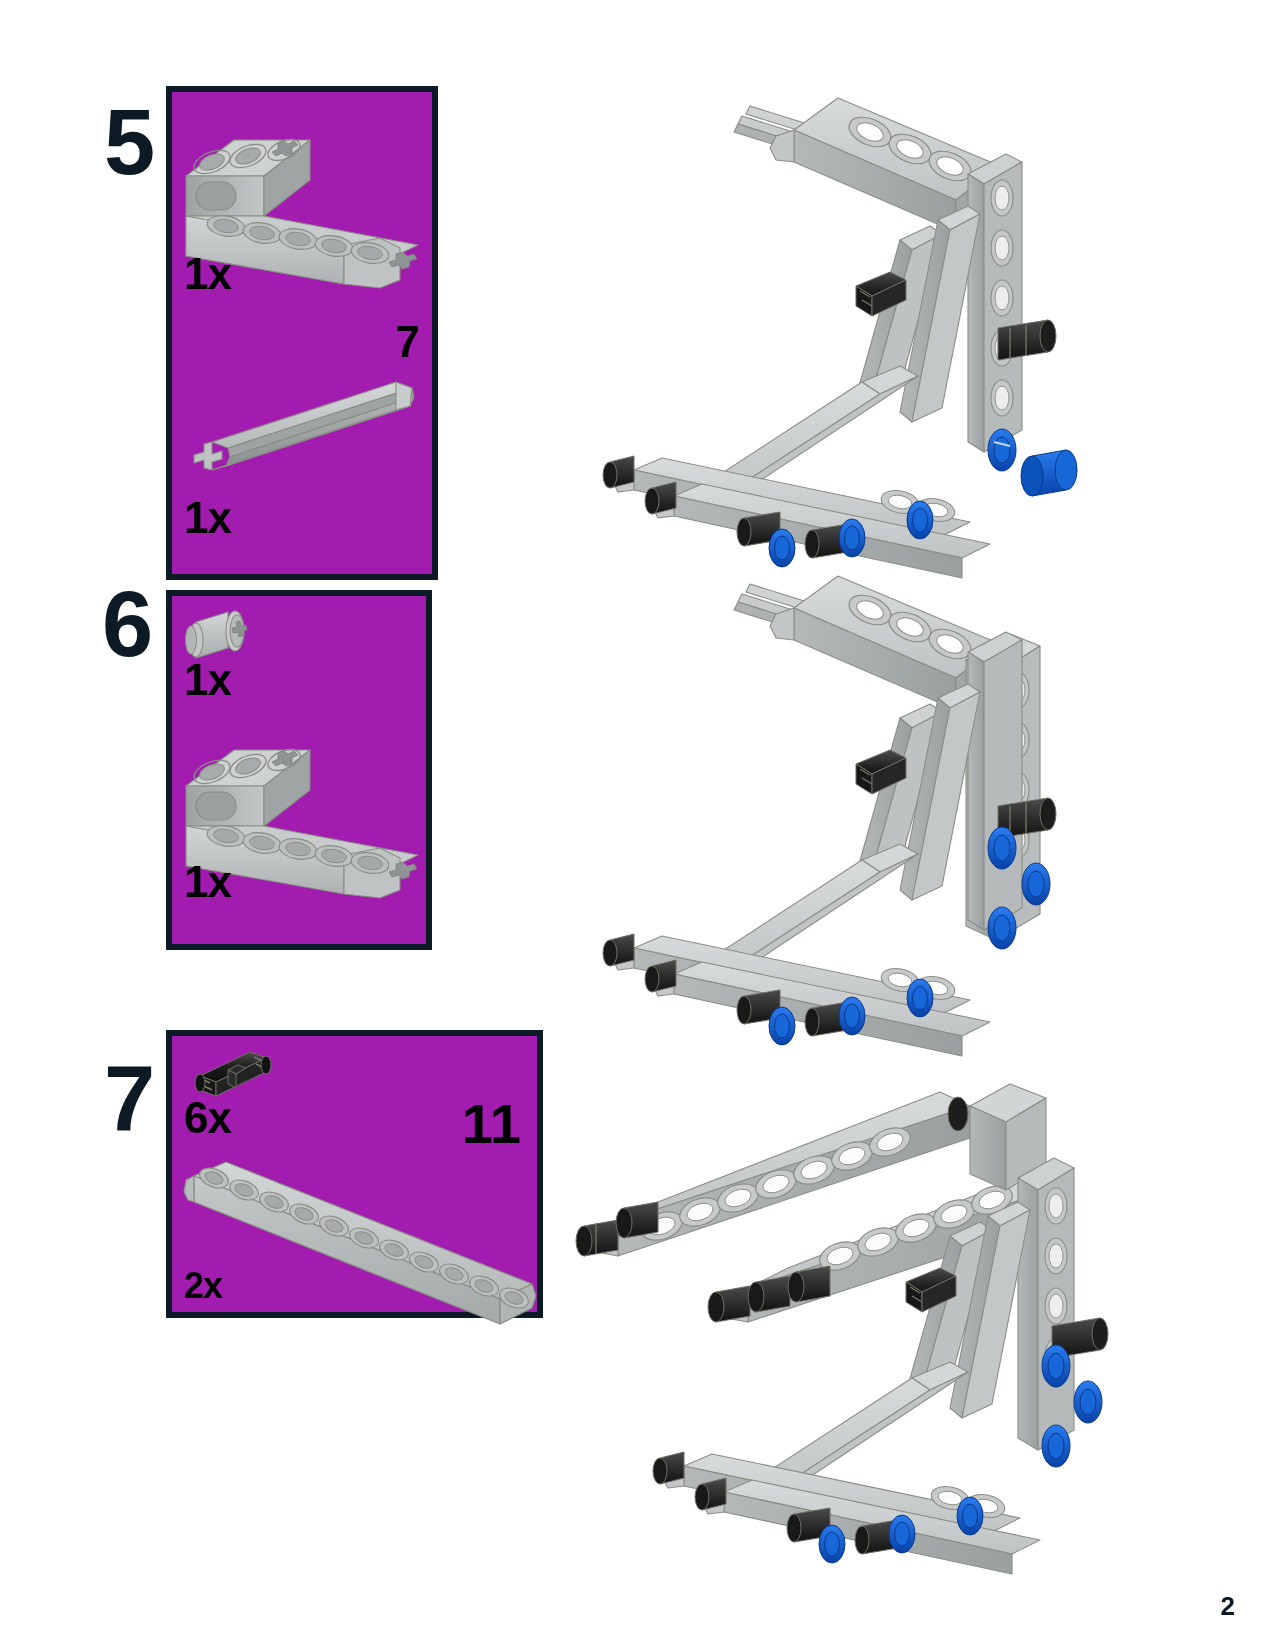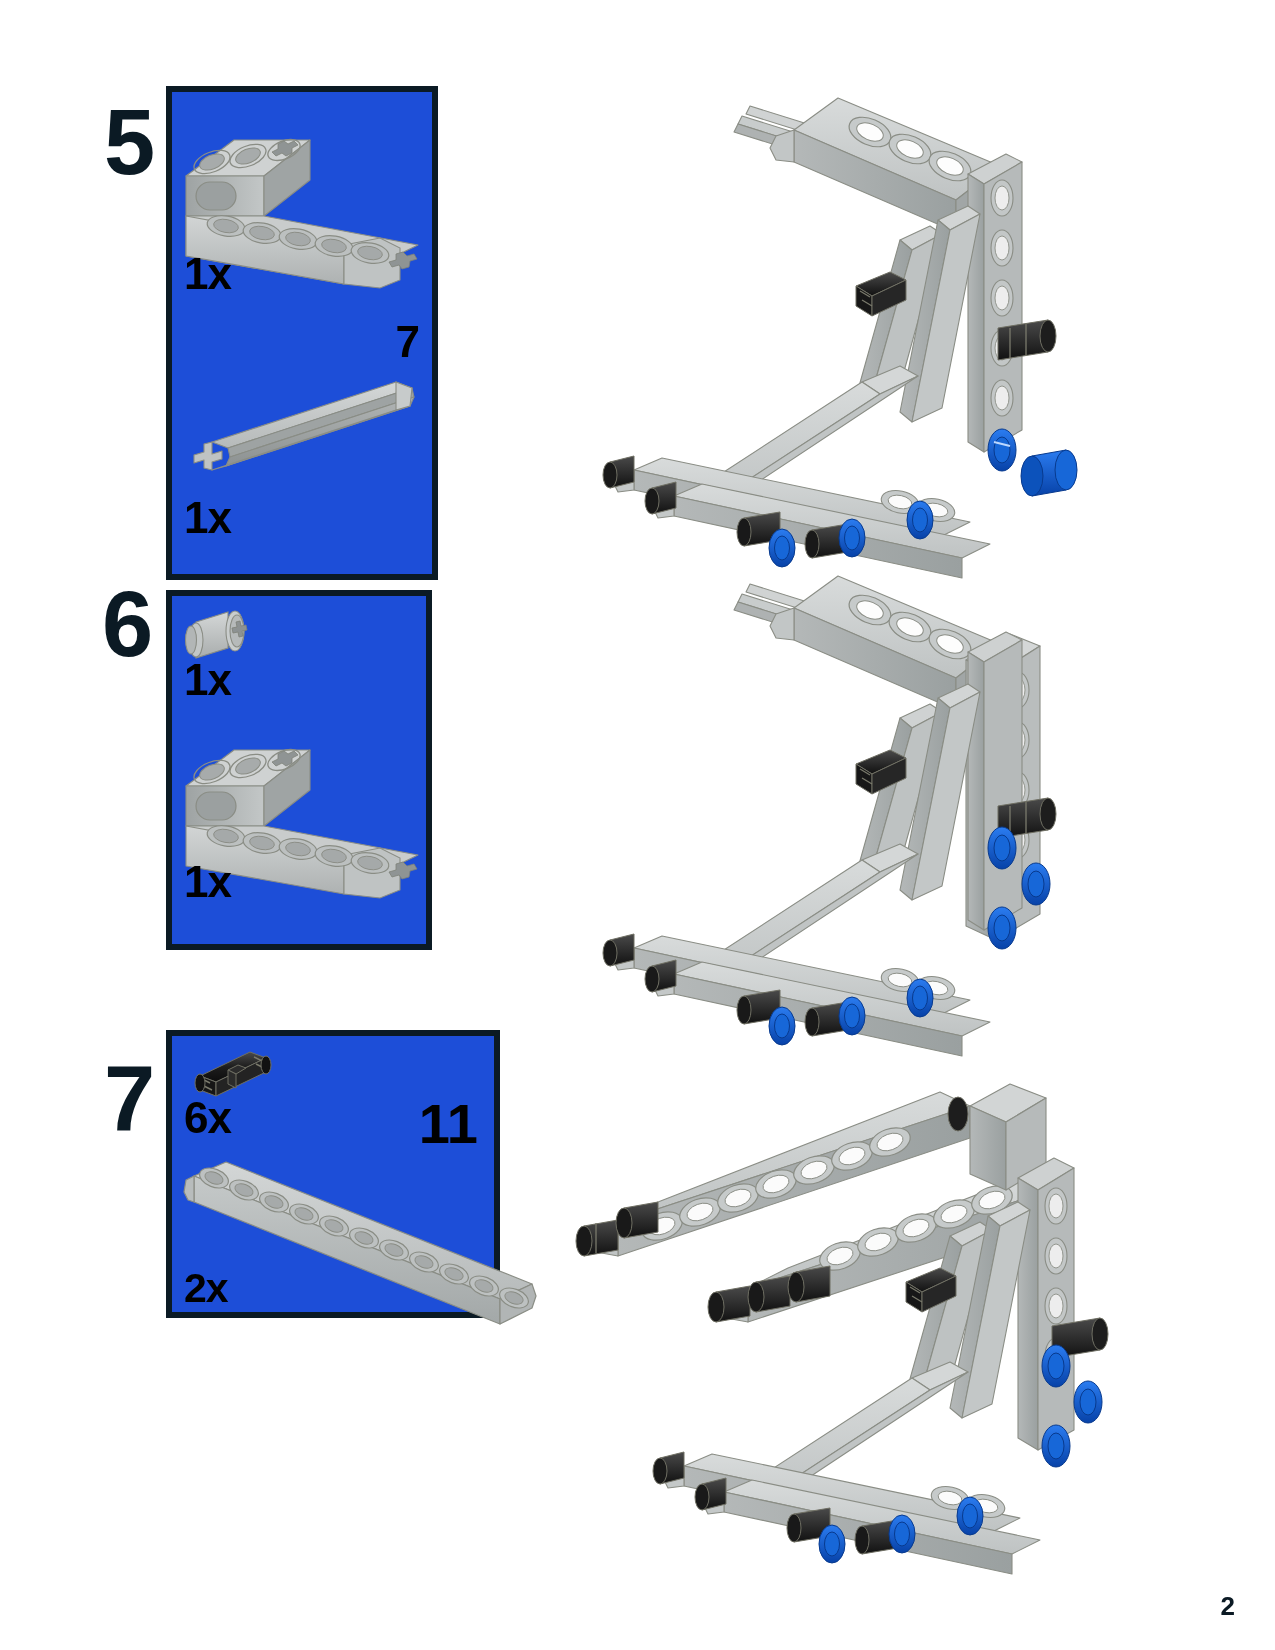--- a/index.html
+++ b/index.html
@@ -29,21 +29,21 @@
     line-height: 1;
     letter-spacing: -2px;
     user-select: none;
   }
 
   
   .parts-box {
     position: absolute;
     box-sizing: border-box;
     border: 6px solid #0b1a24;
-    background: #1d4ed8;
+    background: #a21caf;
   }
 
   .qty {
     position: absolute;
     font-family: "Liberation Sans", sans-serif;
     font-weight: bold;
     color: #000000;
     line-height: 1;
     letter-spacing: -1px;
     user-select: none;
@@ -271,21 +271,21 @@
           <path d="M222 156 l7 -2 l4 4 l7 -2 l3 5 l-7 2 l-1 6 l-7 2 l-3 -4 l-7 2 l-3 -5 l7 -2 z"></path>
         </g>
       </svg>
     </div>
 
     <div class="qty" style="left:12px; top:264px; font-size:44px;">1x</div>
   </div>
 
   <div class="step-num" style="left:104px; top:1052px; font-size:92px;">7</div>
 
-  <div class="parts-box" style="left:166px; top:1030px; width:334px; height:288px;">
+  <div class="parts-box" style="left:166px; top:1030px; width:377px; height:288px;">
 
     <div class="part-art" style="left:12px; top:10px;">
       <svg width="94" height="58" viewBox="0 0 94 58">
         <defs>
           <linearGradient id="pinG" x1="0" y1="0" x2="0" y2="1">
             <stop offset="0" stop-color="#4a4a4a"></stop>
               <stop offset="0.5" stop-color="#1d1d1d"></stop>
               <stop offset="1" stop-color="#0d0d0d"></stop>
           </linearGradient>
         </defs>
@@ -360,21 +360,21 @@
           <ellipse cx="274" cy="116" rx="15" ry="9" transform="rotate(21 274 116)" fill="#bdc1c1" stroke="#8a8d85" stroke-width="1.2"></ellipse>
           <ellipse cx="274" cy="116" rx="9.5" ry="5.6" transform="rotate(21 274 116)" fill="#a6aaaa" stroke="#8a8d85" stroke-width="0.9"></ellipse>
           <ellipse cx="304" cy="128" rx="15" ry="9" transform="rotate(21 304 128)" fill="#bdc1c1" stroke="#8a8d85" stroke-width="1.2"></ellipse>
           <ellipse cx="304" cy="128" rx="9.5" ry="5.6" transform="rotate(21 304 128)" fill="#a6aaaa" stroke="#8a8d85" stroke-width="0.9"></ellipse>
           <ellipse cx="334" cy="140" rx="15" ry="9" transform="rotate(21 334 140)" fill="#bdc1c1" stroke="#8a8d85" stroke-width="1.2"></ellipse>
           <ellipse cx="334" cy="140" rx="9.5" ry="5.6" transform="rotate(21 334 140)" fill="#a6aaaa" stroke="#8a8d85" stroke-width="0.9"></ellipse>
         </g>
       </svg>
     </div>
 
-    <div class="qty" style="left:12px; top:232px; font-size:41px;">2x</div>
+    <div class="qty" style="left:12px; top:232px; font-size:36px;">2x</div>
   </div>
 
   <div class="assembly" style="left:570px; top:70px;">
     <svg width="520" height="480" viewBox="0 0 520 480">
       <defs>
         <linearGradient id="gTop" x1="0" y1="0" x2="0" y2="1">
           <stop offset="0" stop-color="#d8dbdb"></stop>
             <stop offset="1" stop-color="#bfc3c3"></stop>
         </linearGradient>
         <linearGradient id="gSide" x1="0" y1="0" x2="1" y2="0">

